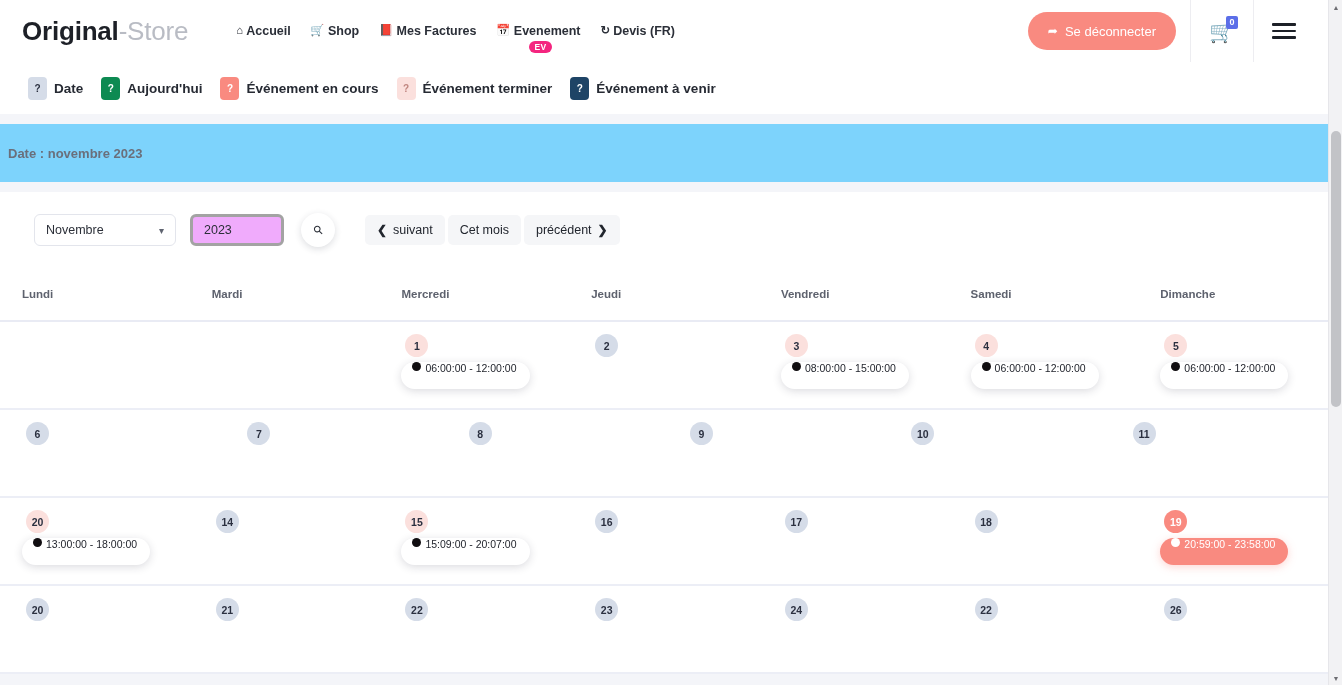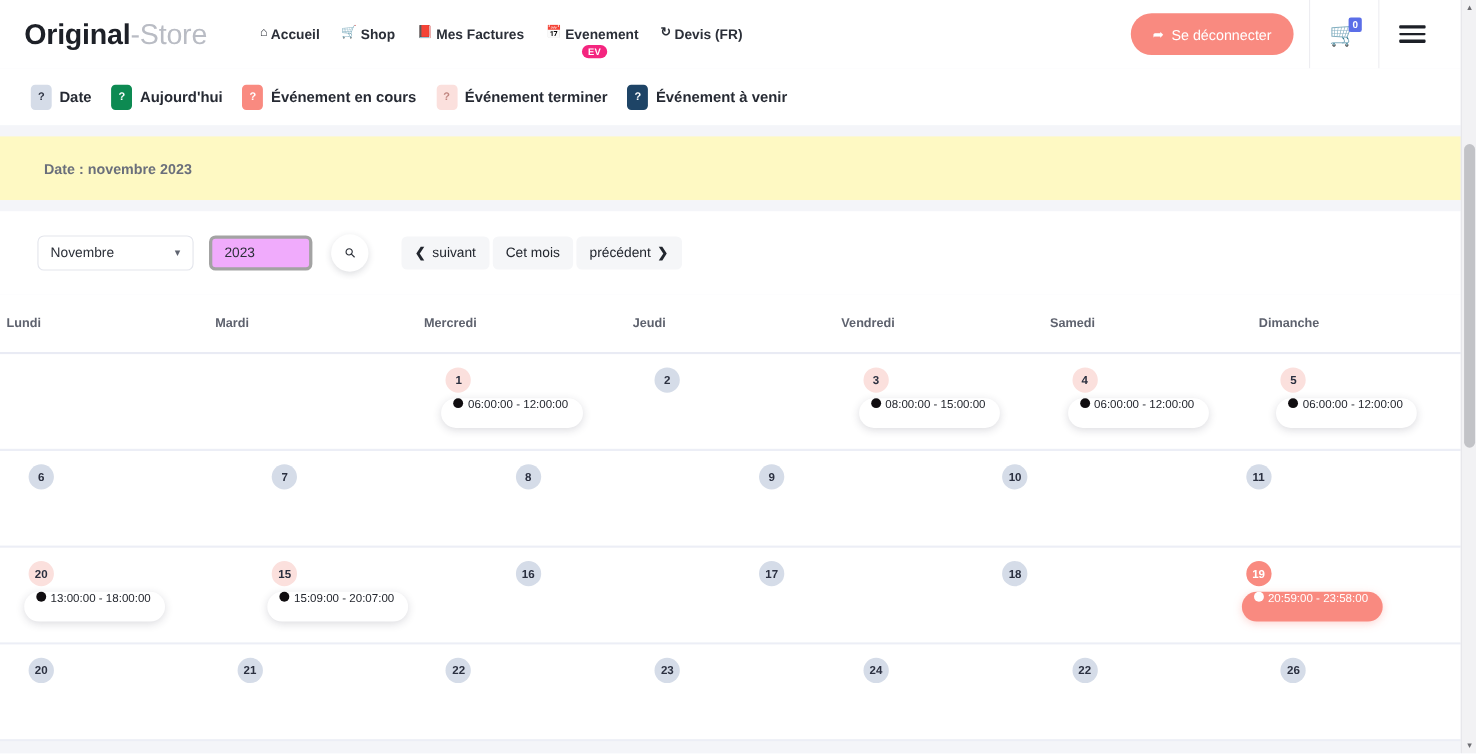--- a/index.html
+++ b/index.html
@@ -137,25 +137,25 @@
     font-size: 13.5px;
     font-weight: 700;
     color: #262a33;
     white-space: nowrap;
   }
 
   .gap-strip { height: 10px; background: #f4f5f9; }
 
   
   .datebar {
-    background: #fef9c3;
+    background: #7dd3fc;
     height: 58px;
     display: flex;
     align-items: center;
-    padding-left: 40px;
+    padding-left: 8px;
   }
   .datebar-text {
     font-size: 13px;
     font-weight: 700;
     color: #6a6f7b;
   }
 
   
   .controls {
     background: #ffffff;
@@ -222,21 +222,21 @@
     height: 54px;
     display: flex;
     align-items: center;
     border-bottom: 2px solid #e9ebf4;
   }
   .cal-head .cell {
     flex: 1 1 0;
     font-size: 11.5px;
     font-weight: 700;
     color: #5e626e;
-    padding-left: 6px;
+    padding-left: 22px;
   }
   .week-row {
     background: #ffffff;
     height: 88px;
     display: flex;
     border-bottom: 2px solid #eceef6;
     position: relative;
   }
   .day-cell {
     flex: 1 1 0;
@@ -469,20 +469,23 @@
           </div>
           <div class="day-cell">
             <div class="day-badge badge-empty">11</div>
           </div>
         </div>
         <div class="week-row">
           <div class="day-cell"><div class="day-badge badge-done">20</div><div class="event-chip">
               <span class="dot"></span>
               <span>13:00:00 - 18:00:00</span>
             </div></div>
+          <div class="day-cell">
+            <div class="day-badge badge-empty">14</div>
+          </div>
           <div class="day-cell"><div class="day-badge badge-done">15</div><div class="event-chip">
               <span class="dot"></span>
               <span>15:09:00 - 20:07:00</span>
             </div></div>
           <div class="day-cell">
             <div class="day-badge badge-empty">16</div>
           </div>
           <div class="day-cell">
             <div class="day-badge badge-empty">17</div>
           </div>

